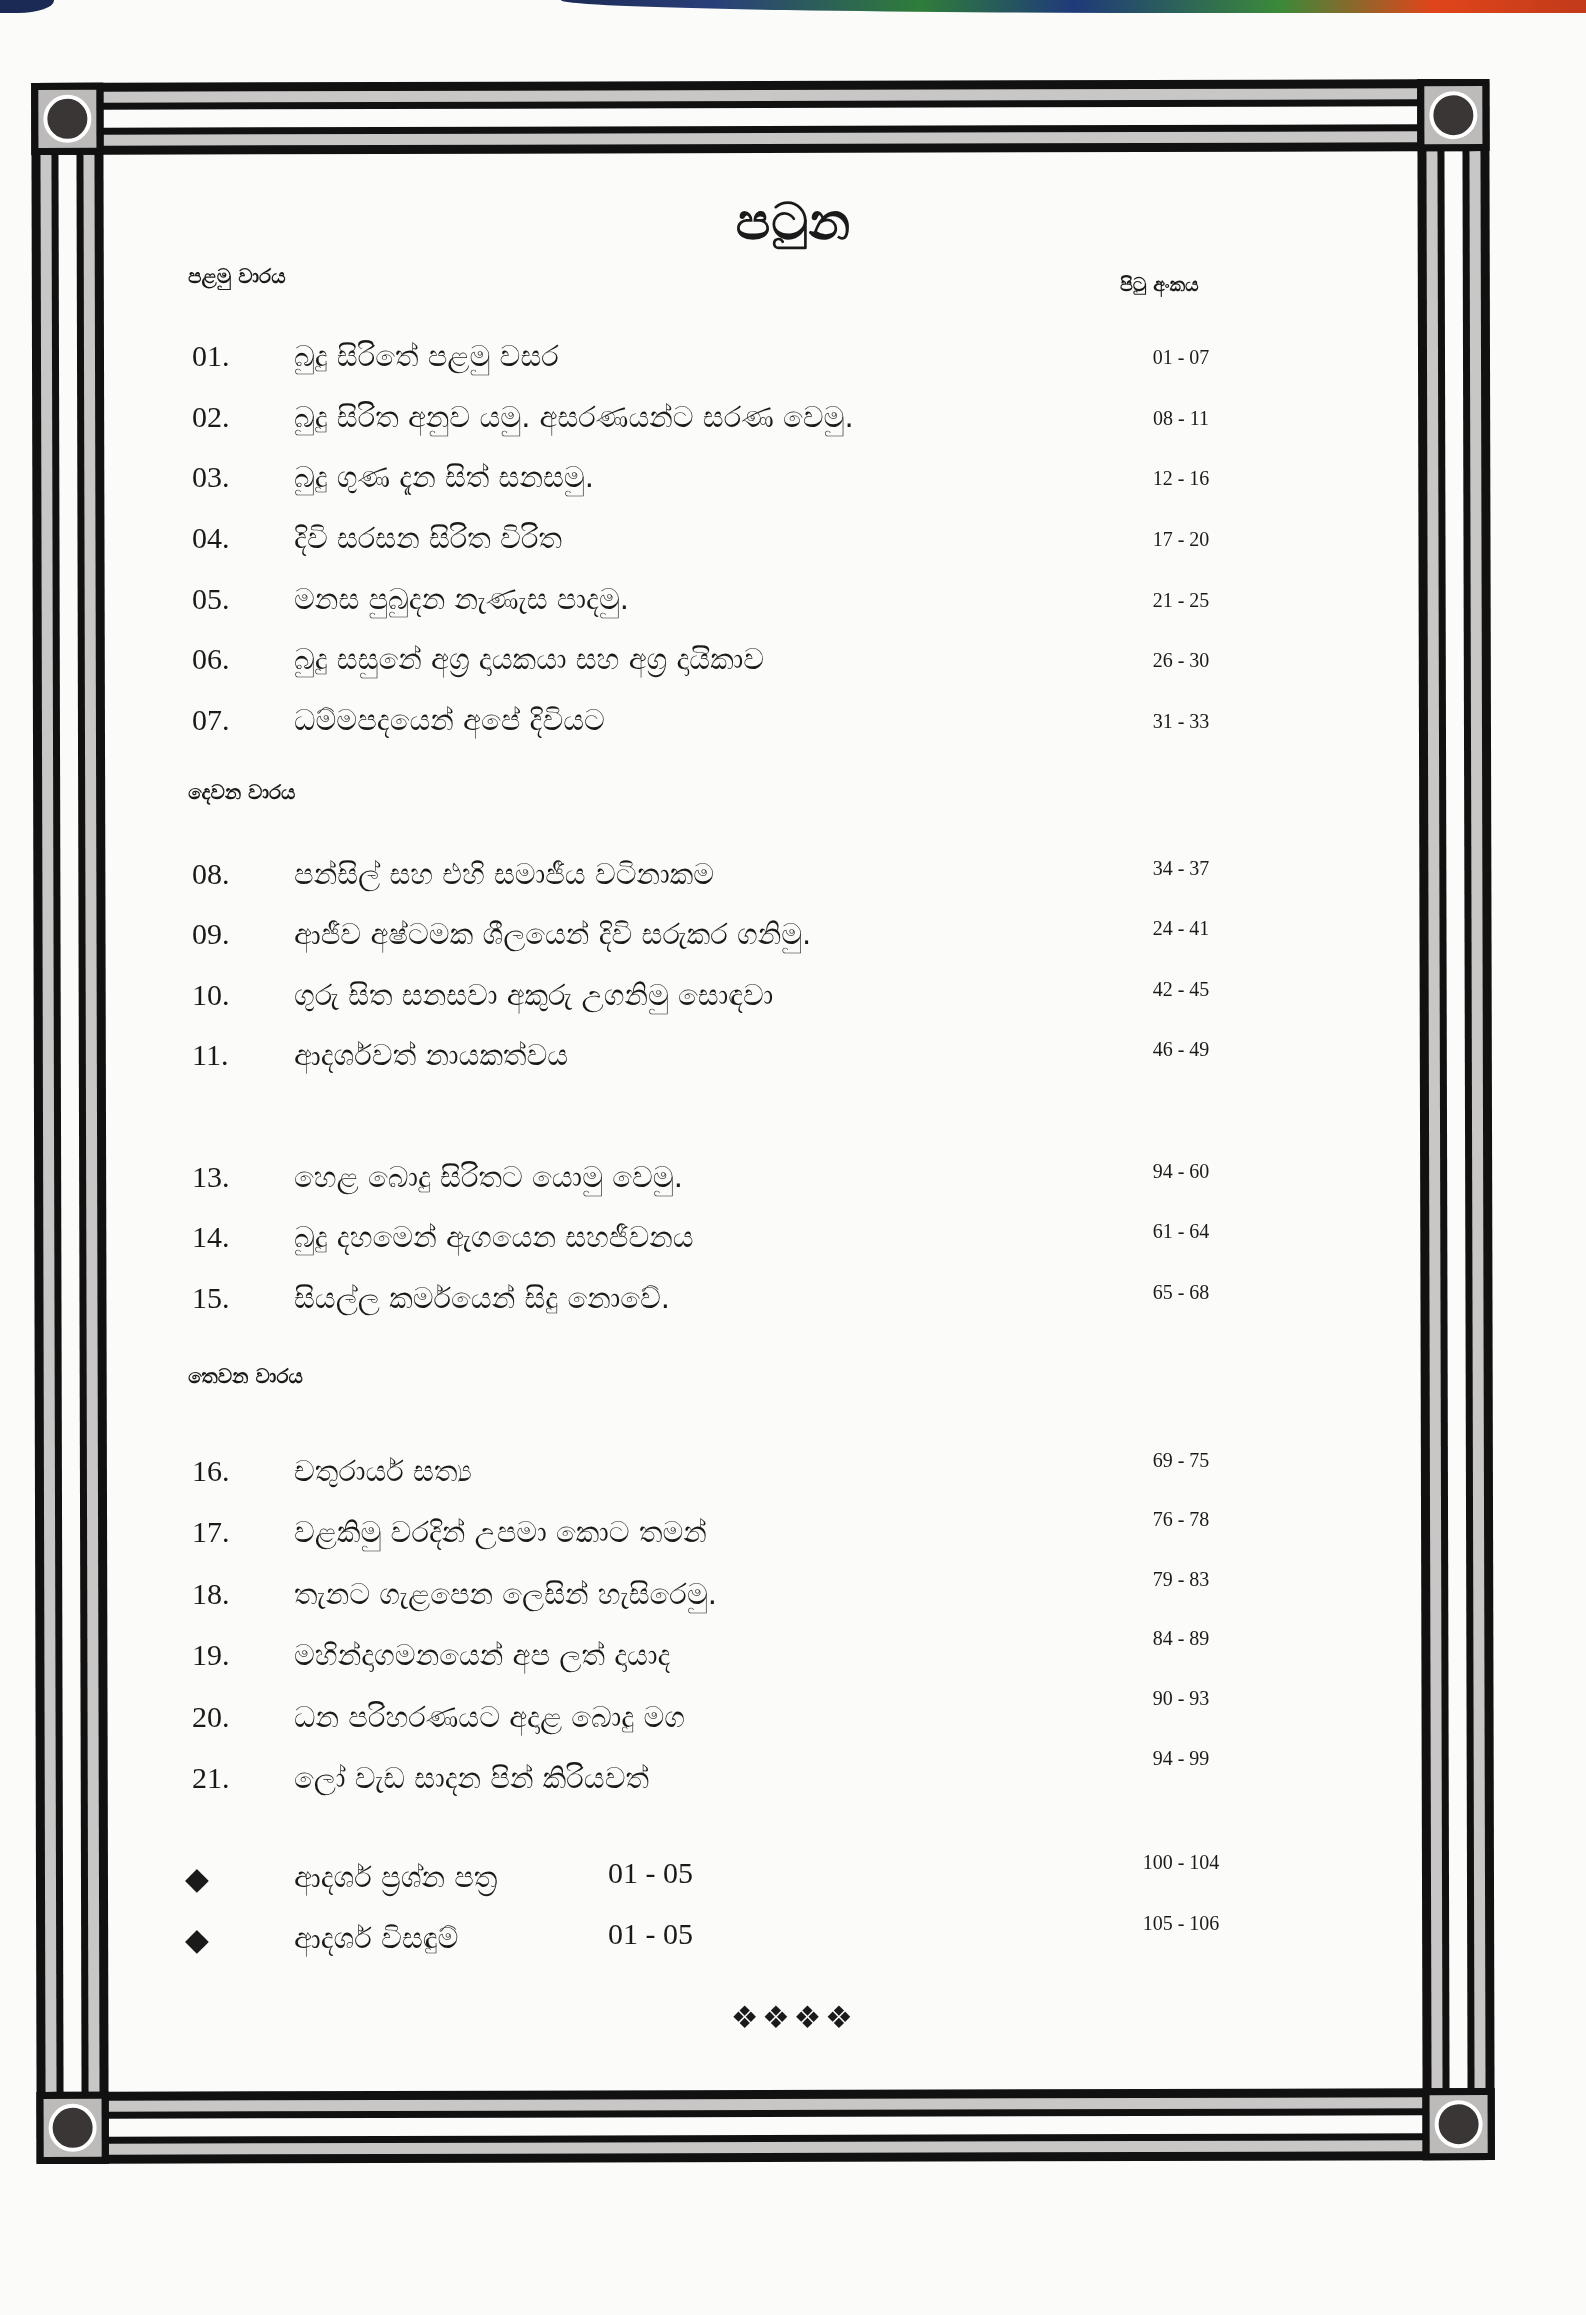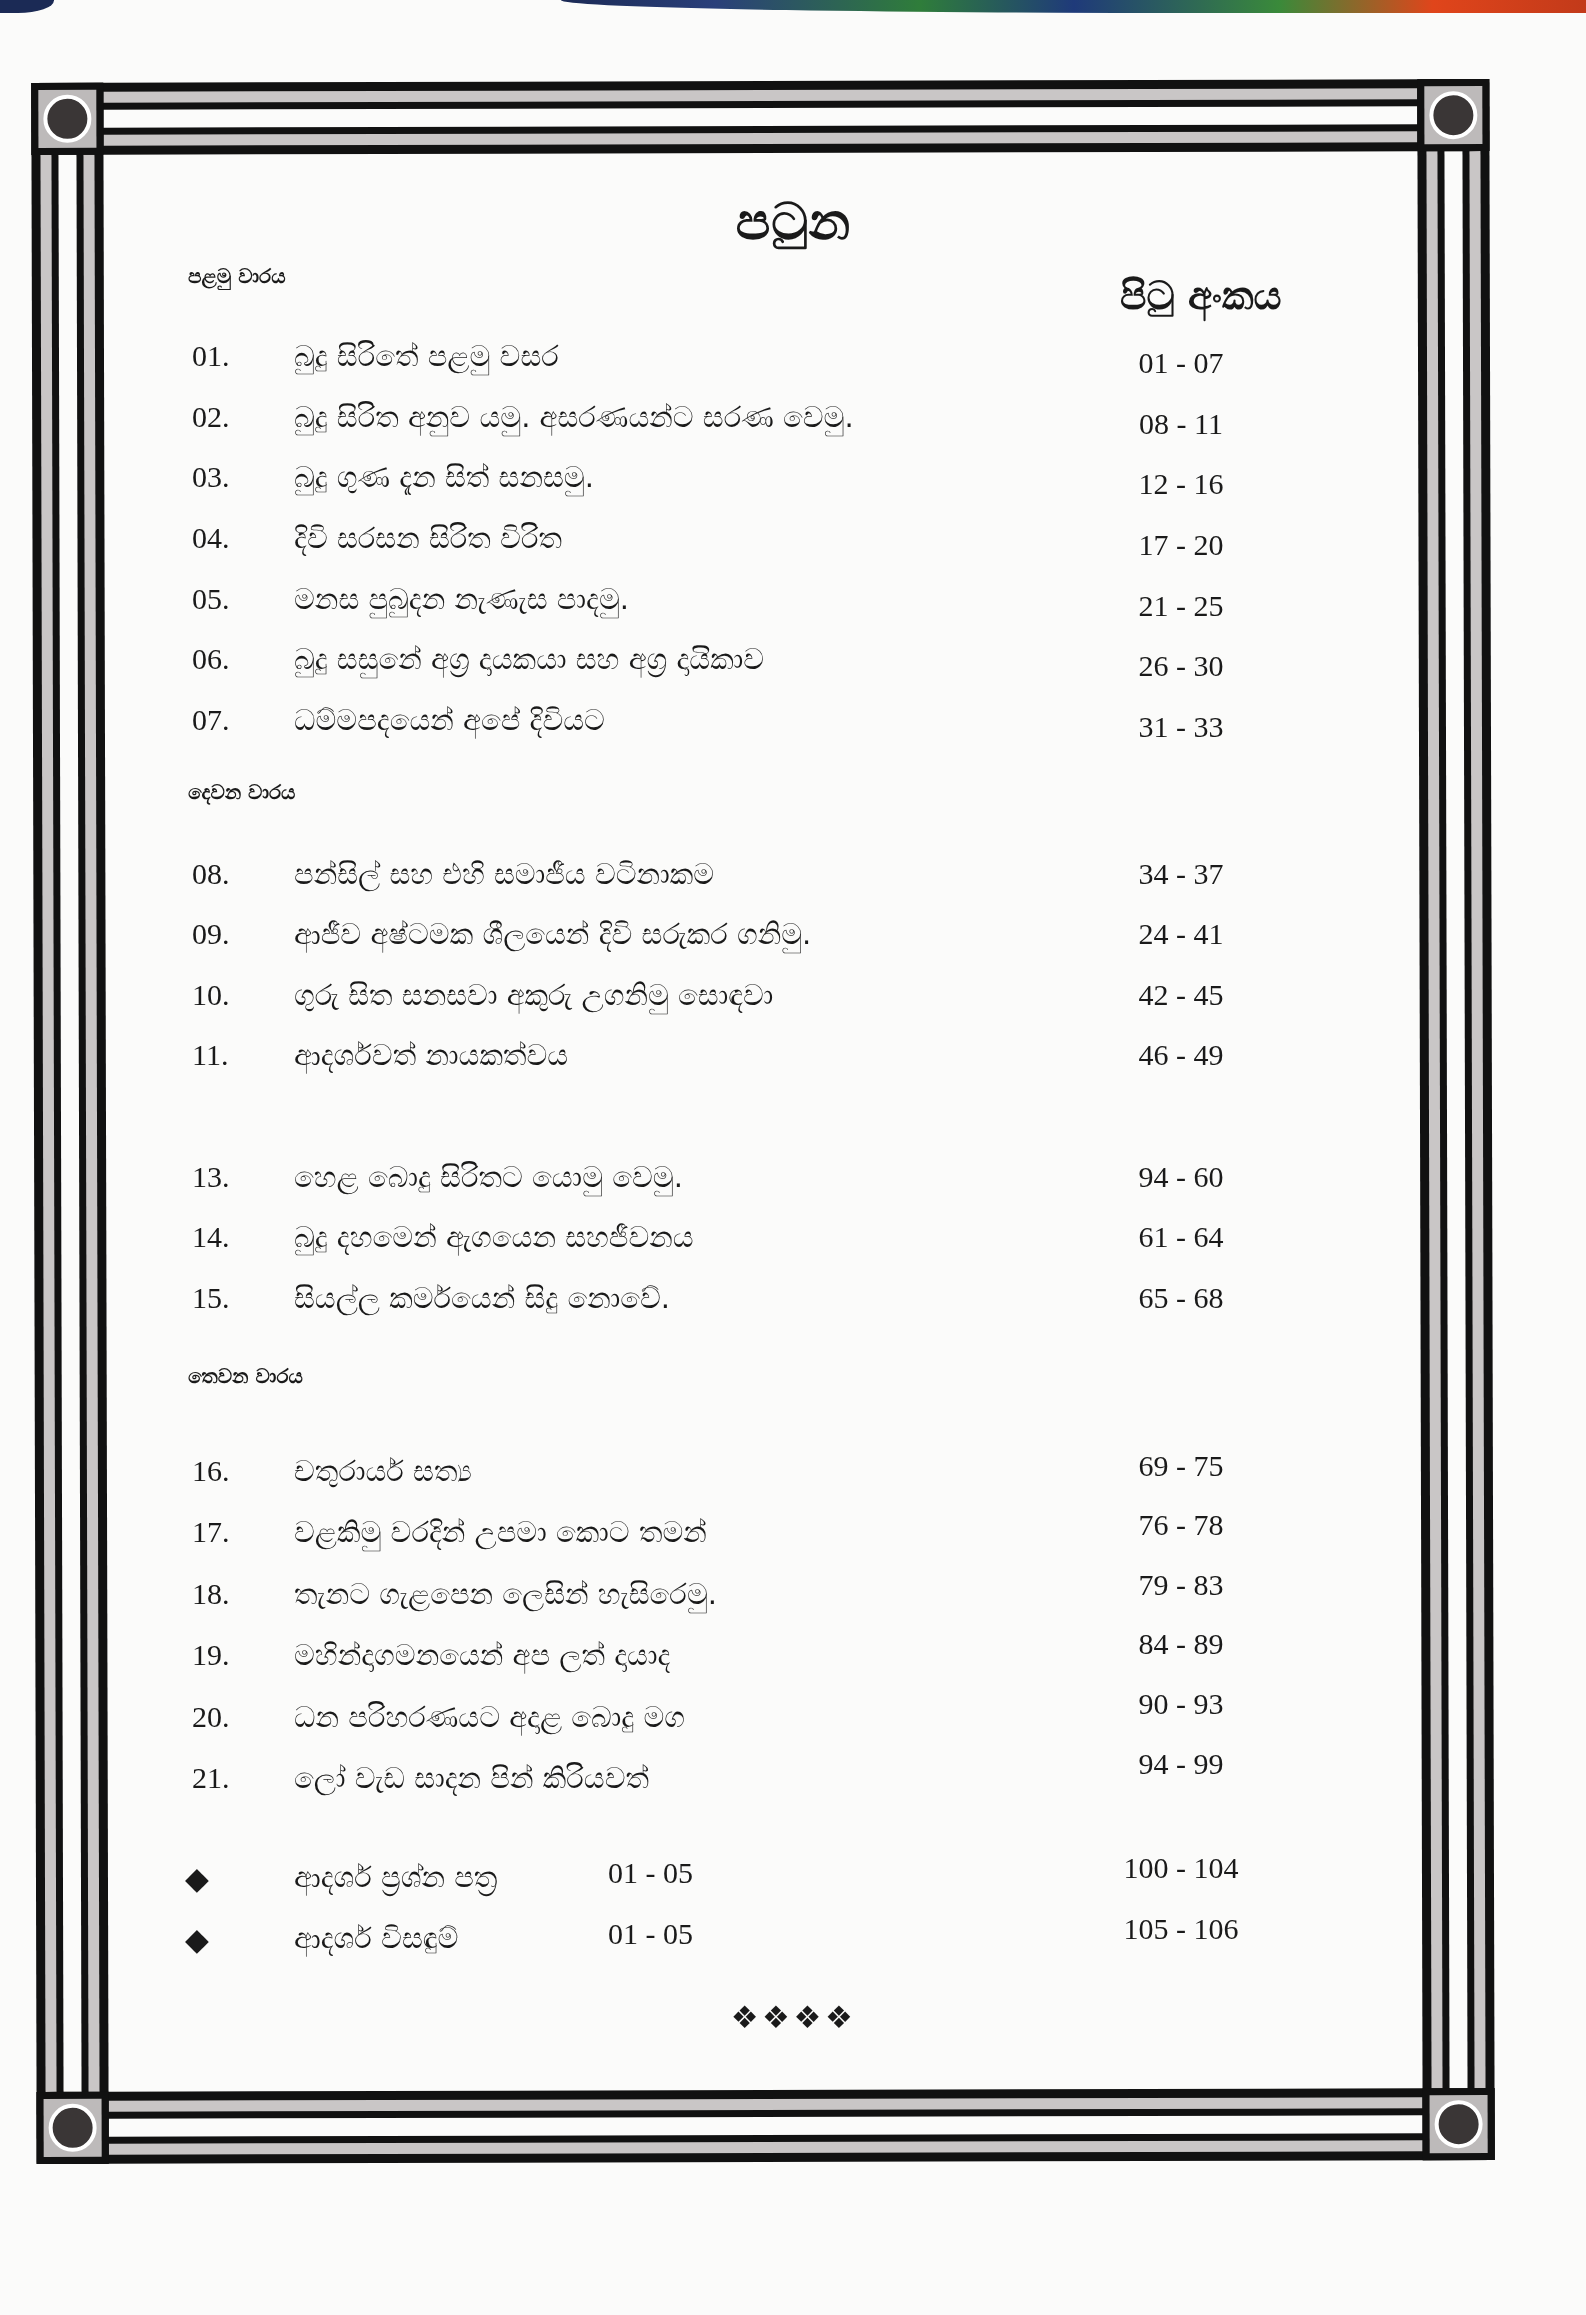--- a/index.html
+++ b/index.html
@@ -46,25 +46,25 @@
   }
   .c-tl { left:0; top:0; } .c-tr { right:0; top:0; }
   .c-bl { left:0; bottom:0; } .c-br { right:0; bottom:0; }
 
   .content { position:absolute; left:0; top:0; width:1468px; height:2316px; }
   .title {
     position:absolute; left:0; width:1587px; top:192px; text-align:center;
     font-size:51px; font-weight:bold; letter-spacing:0.9px;
   }
   .section-head { position:absolute; left:188px; font-size:20px; font-weight:bold; }
-  .col-head { position:absolute; left:1120px; top:273px; font-size:39px; font-weight:bold; }
+  .col-head { position:absolute; left:1120px; top:273px; font-size:19px; font-weight:bold; }
   .row { position:absolute; left:0; width:1587px; height:45px; font-size:29px;padding-left:24px; }
   .row .num { position:absolute; left:192px; font-family:"Liberation Serif", serif; font-size:30px; }
   .row .name { position:absolute; left:294px; }
-  .row .pages { position:absolute; left:1086px; width:190px; text-align:center; font-family:"Liberation Serif", serif; font-size:30px; }
+  .row .pages { position:absolute; left:1086px; width:190px; text-align:center; font-family:"Liberation Serif", serif; font-size:20px; }
   .row .sub { position:absolute; left:608px; font-family:"Liberation Serif", serif; font-size:30px; }
   .row .bullet { position:absolute; left:185px; font-size:31px; }
   .ornament { position:absolute; left:0; width:1587px; top:1999px; text-align:center; font-size:31px; letter-spacing:3.6px; }
 </style>
 </head>
 <body>
 
 <div class="top-strip-left"></div>
 <div class="top-strip"></div>
 

